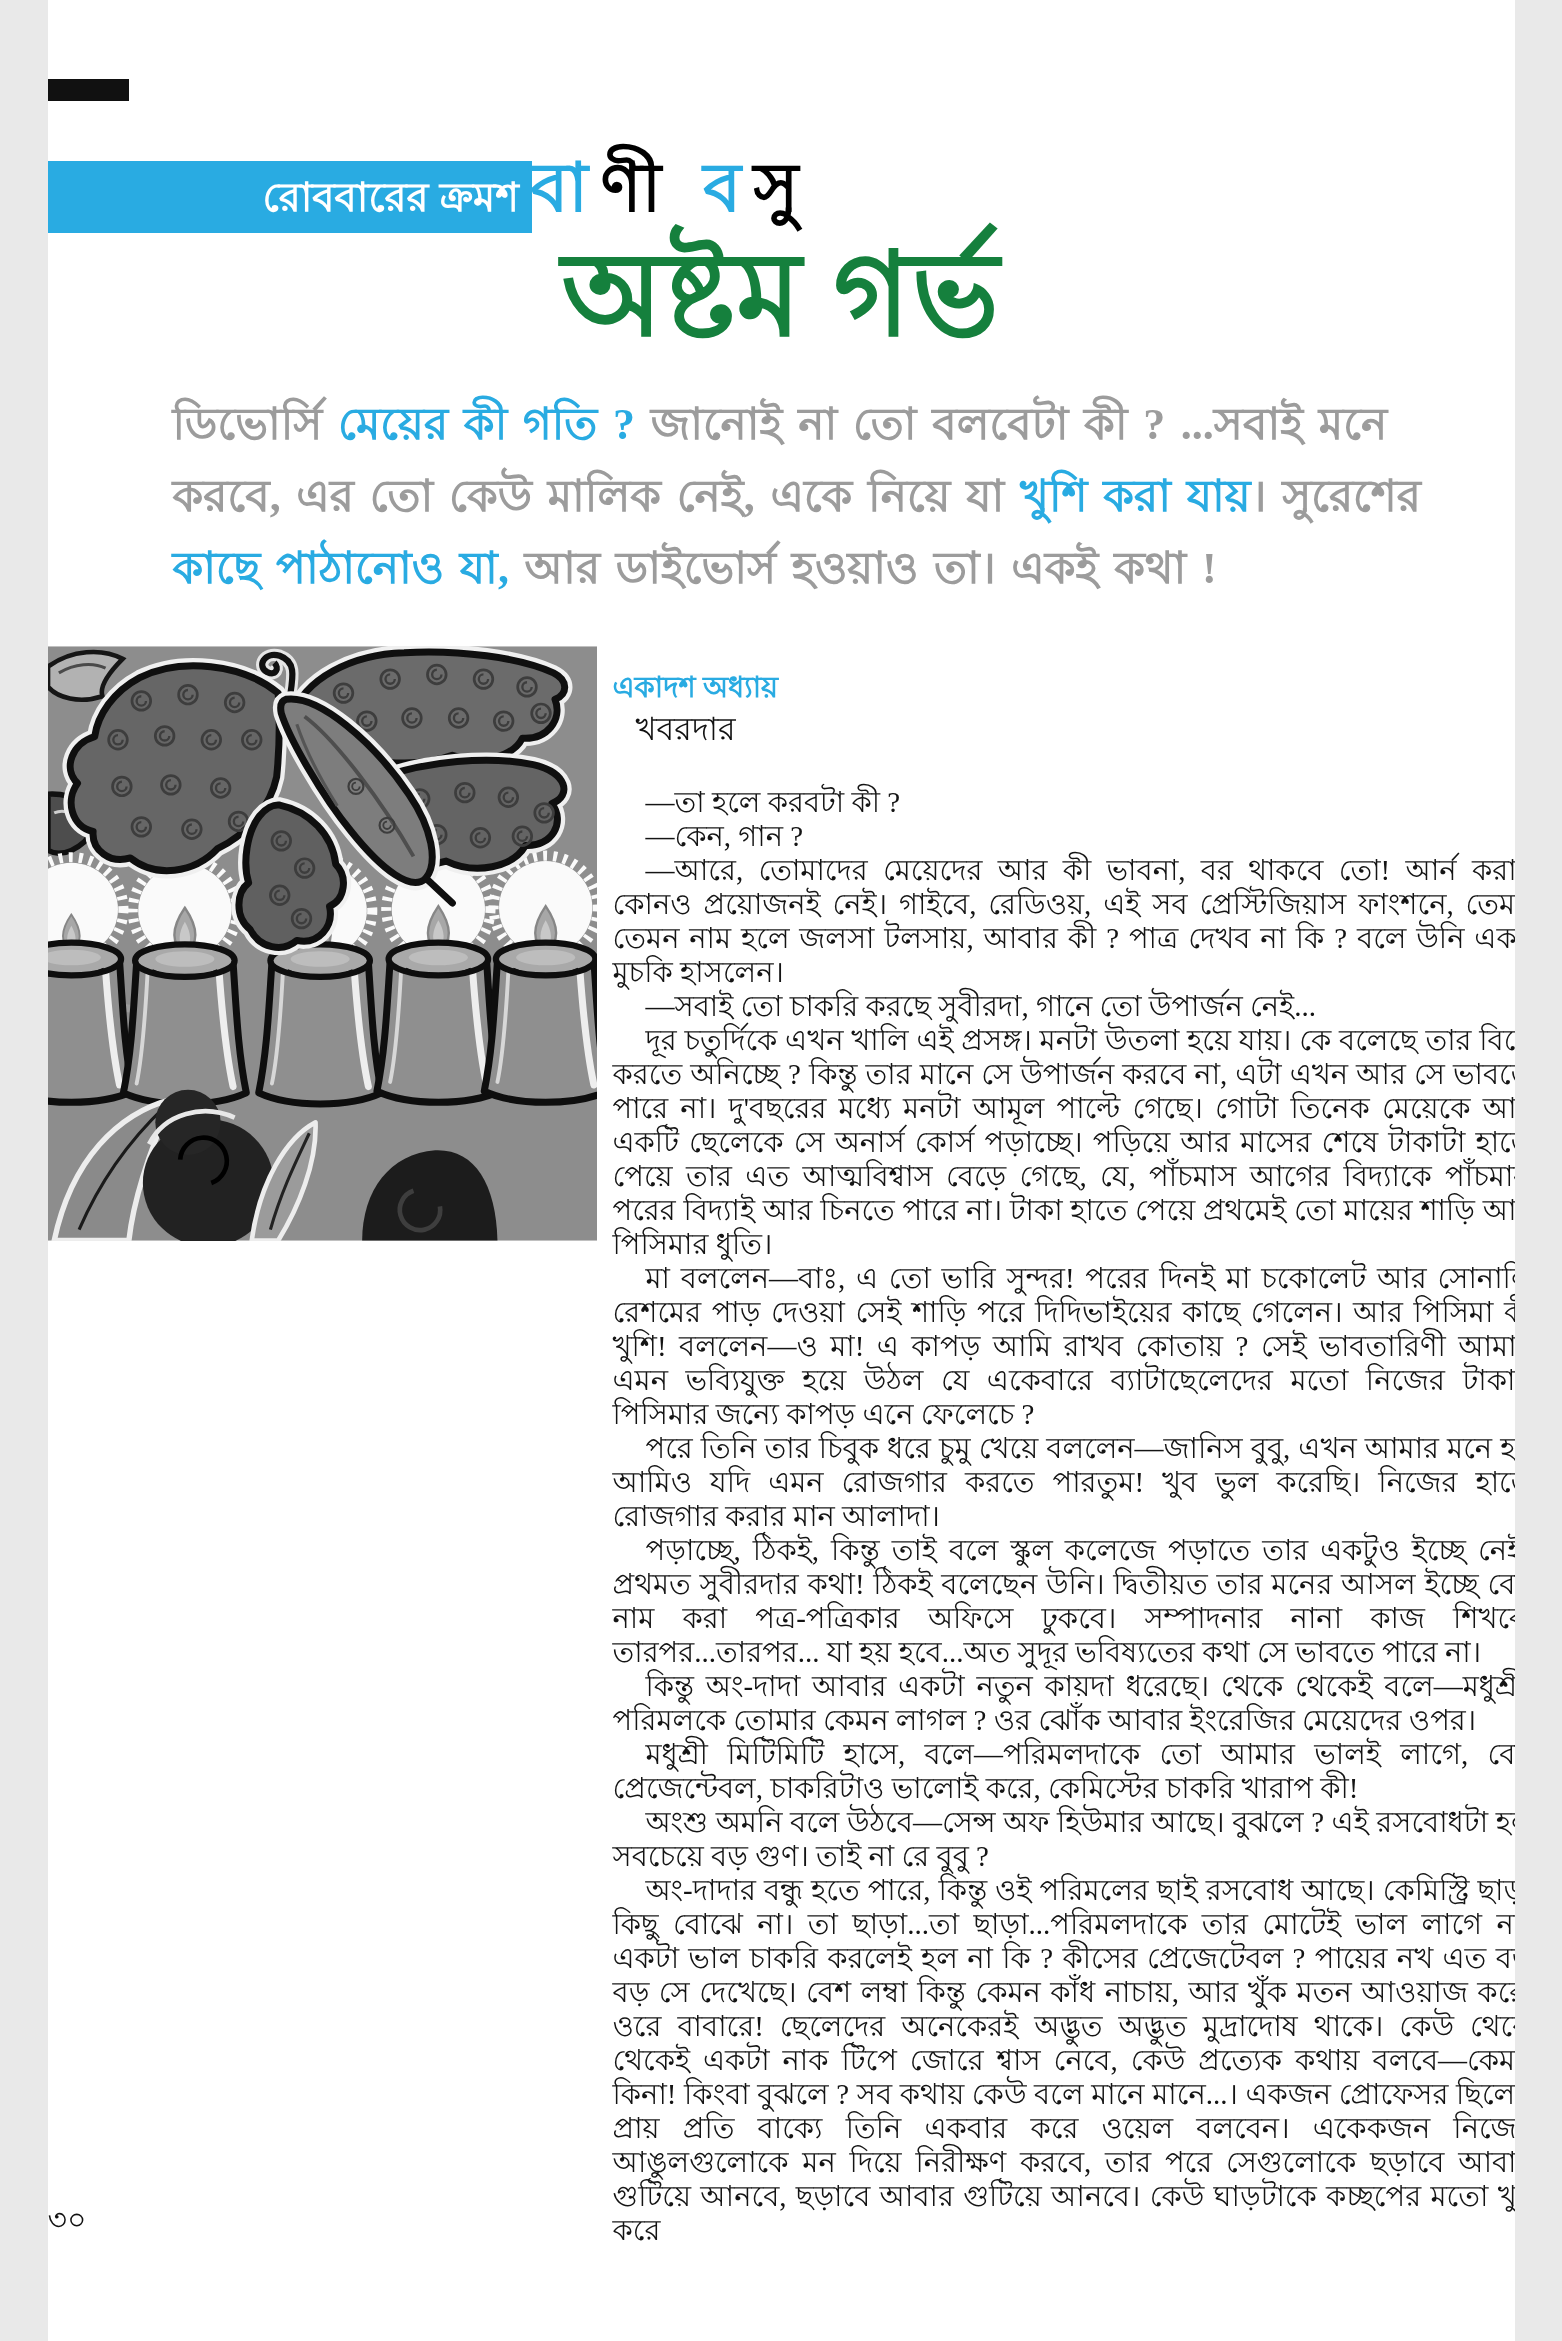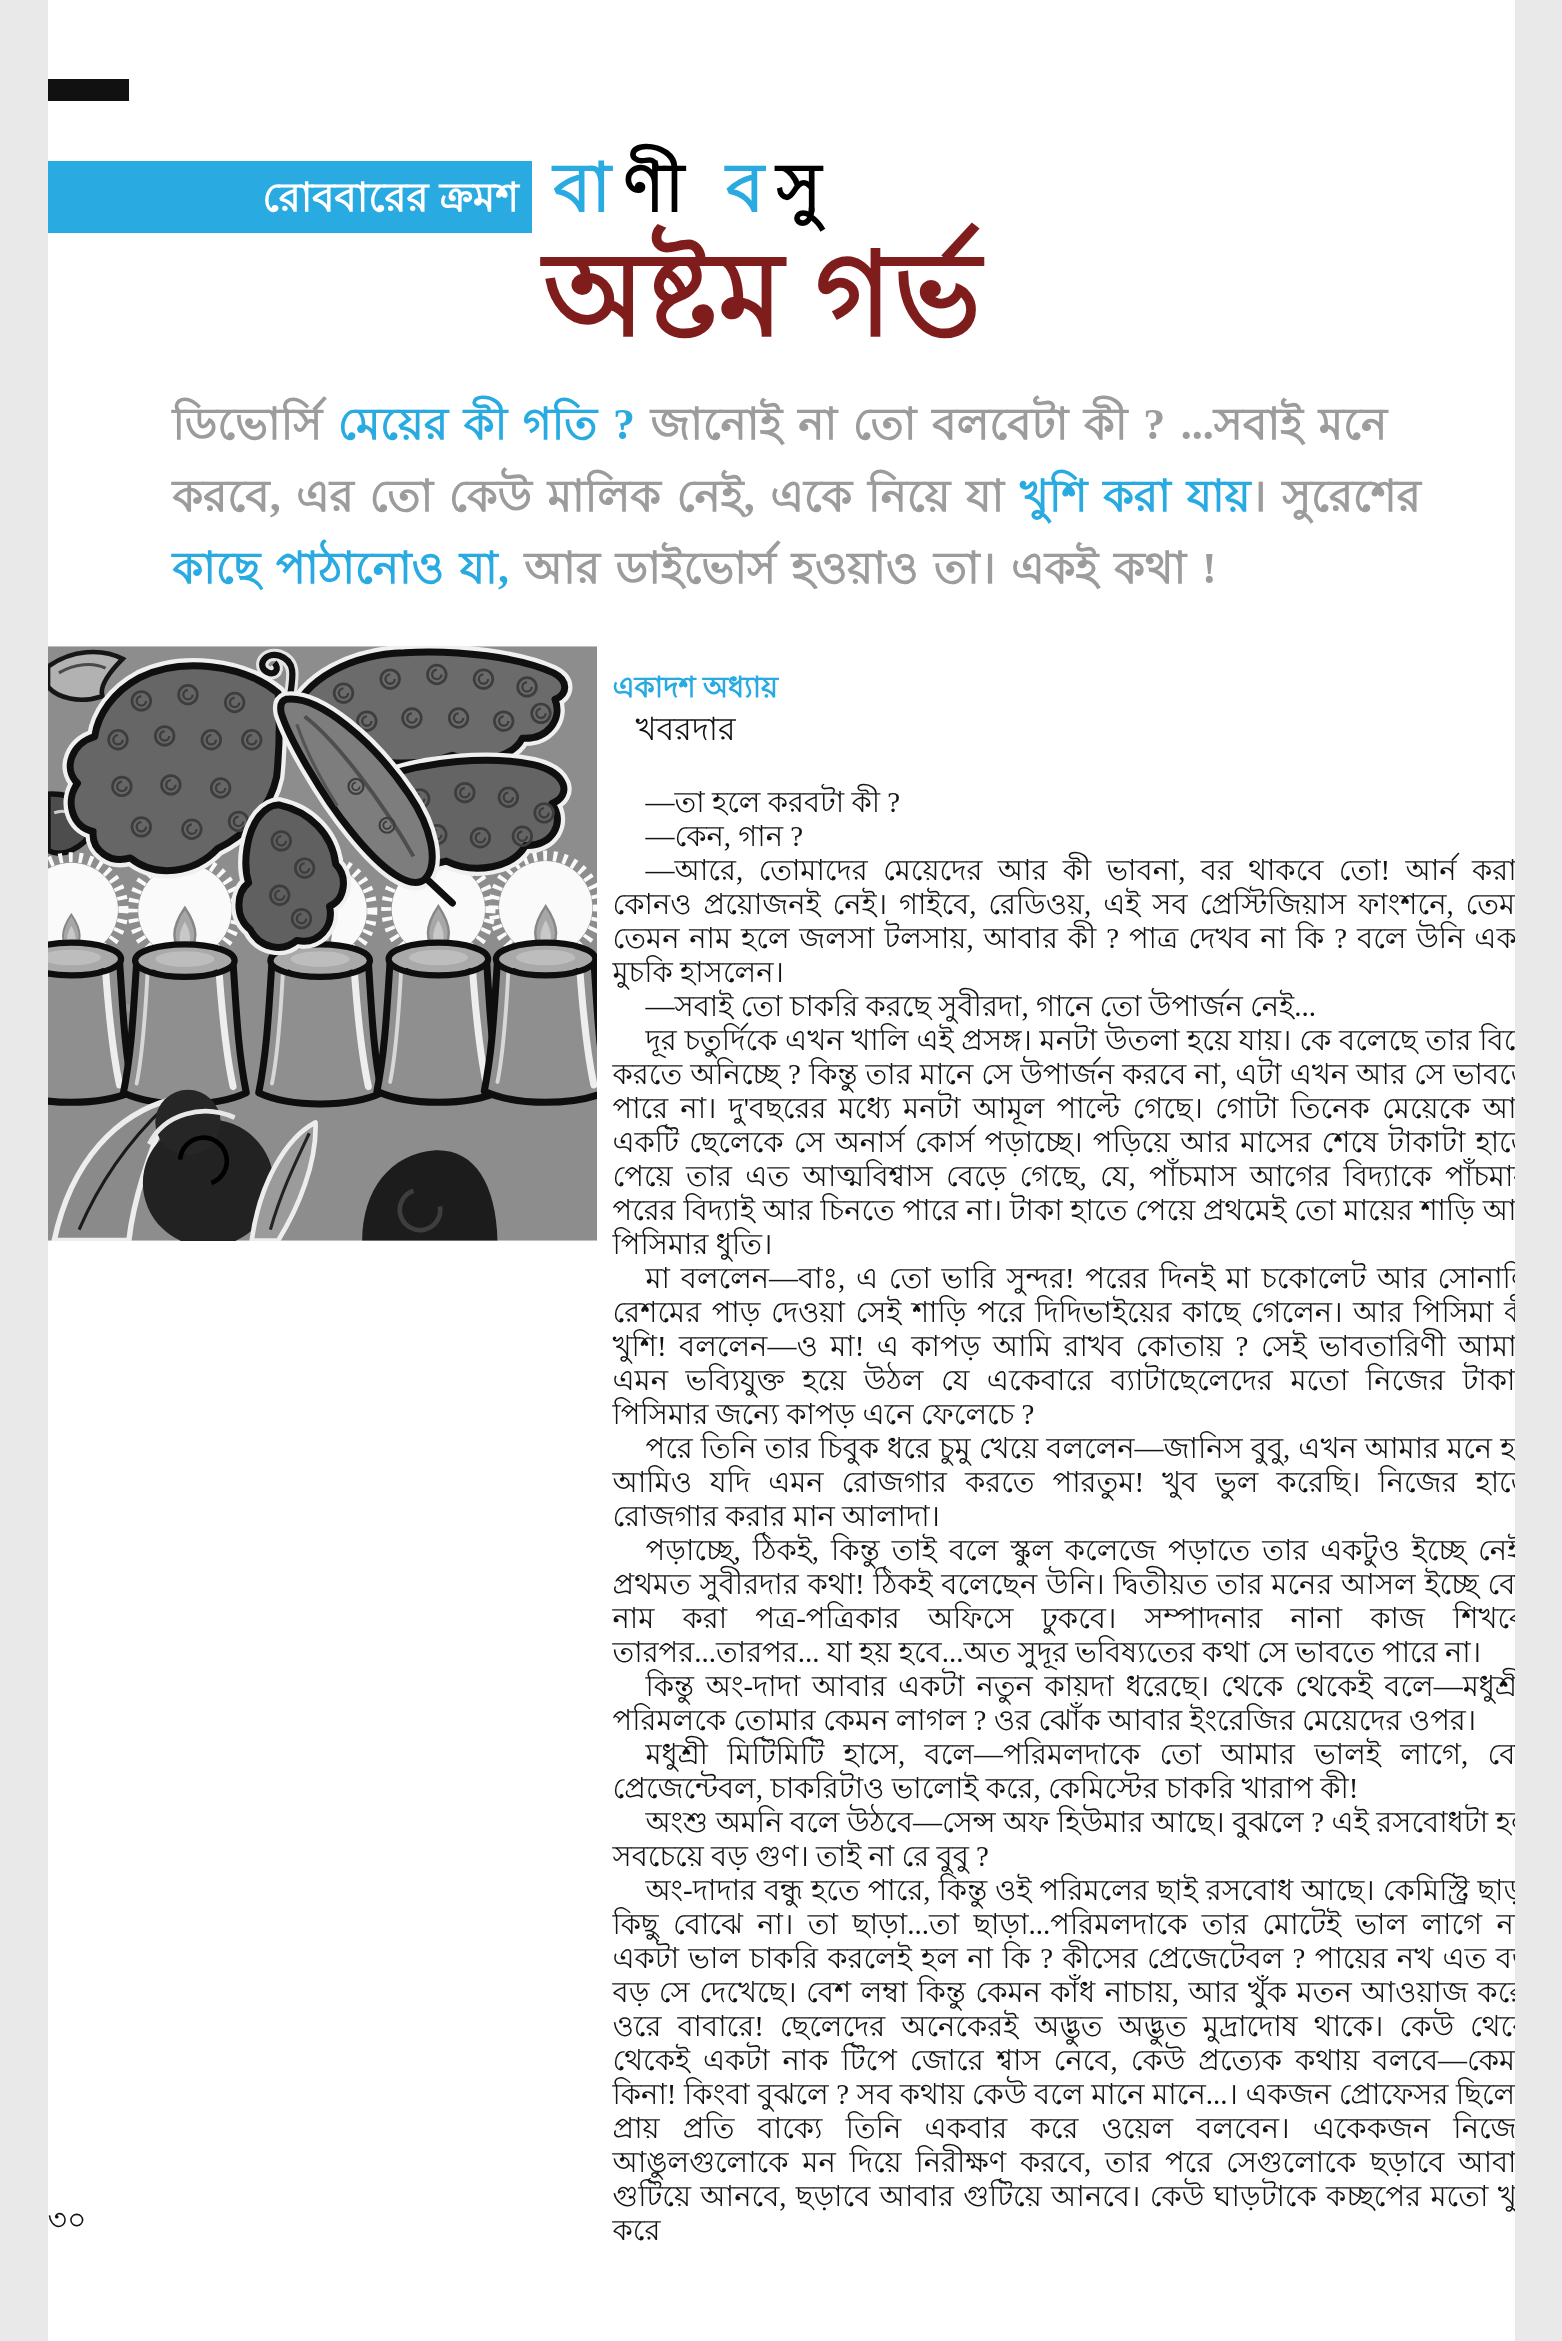--- a/index.html
+++ b/index.html
@@ -10,27 +10,27 @@
   .print-mark{position:absolute;left:0;top:79px;width:81px;height:22px;background:#111;}
   .kicker-bar{
     position:absolute;left:0;top:161px;width:484px;height:72px;
     display:flex;align-items:center;justify-content:flex-end;padding-right:12.5px;box-sizing:border-box;
   }
   .kicker-bar span{
     color:#ffffff;font-size:40px;font-weight:700;line-height:1;
     font-family:"Liberation Sans",sans-serif;
   }
   .author{
-    position:absolute;left:506px;top:149px;font-size:68px;line-height:1.15;
+    position:absolute;left:483px;top:149px;font-size:68px;line-height:1.15;
     letter-spacing:12.5px;font-weight:700;white-space:nowrap;
   }
   .author .accent{}
   .headline{
-    position:absolute;left:496px;top:232px;font-size:117px;line-height:1.1;
-    font-weight:700;color:#7f1d1d;white-space:nowrap;letter-spacing:1.6px;font-family:Liberation Serif, serif;
+    position:absolute;left:514px;top:232px;font-size:117px;line-height:1.1;
+    font-weight:700;color:#15803d;white-space:nowrap;letter-spacing:1.6px;font-family:Liberation Serif, serif;
   }
   .lede{
     position:absolute;left:125px;top:389px;width:1319px;
     font-size:44px;line-height:72px;font-weight:600;color:#9c9c9c;
     word-spacing:4.7px;
   }
   .accent{color:#29abe2;}
   .illustration{position:absolute;left:0;top:646px;width:549px;height:595px;}
   .body-col{position:absolute;left:565px;top:669px;width:920px;color:#141414;}
   .chapter-heading{font-size:29px;line-height:36px;color:#29abe2;font-weight:700;margin:0;}

